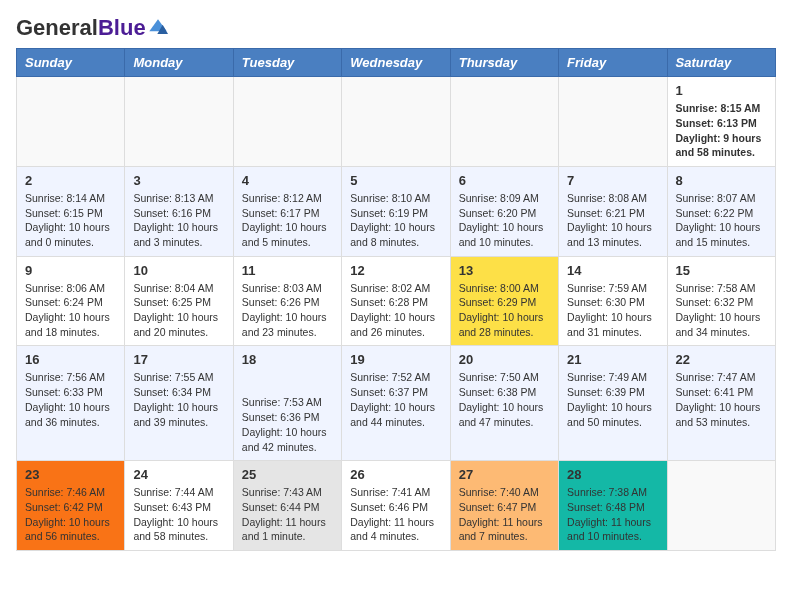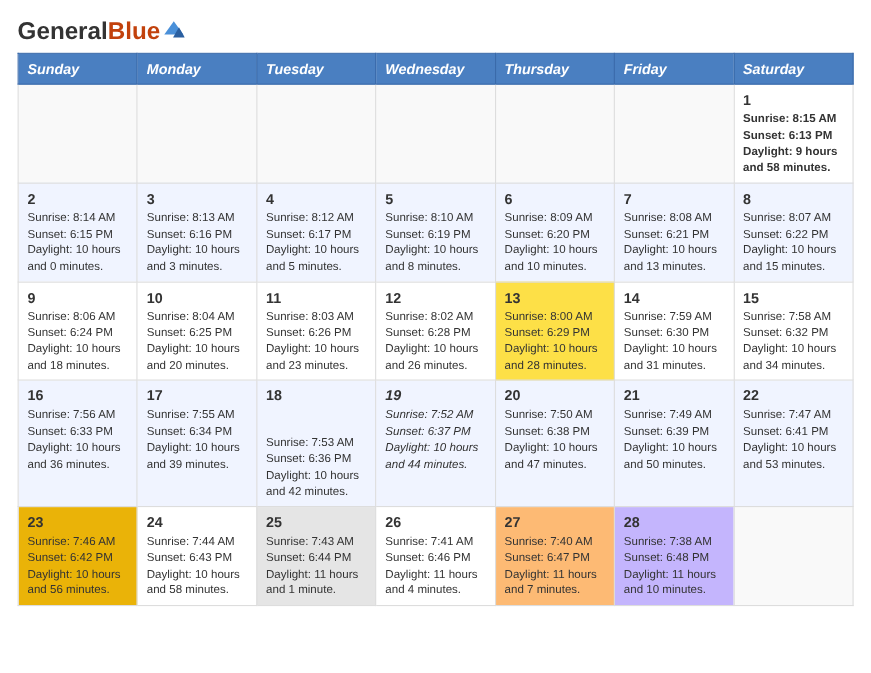--- a/index.html
+++ b/index.html
@@ -20,21 +20,21 @@
       display: flex;
       align-items: center;
     }
     .logo-text {
       font-size: 22px;
       font-weight: bold;
       color: #333;
       line-height: 1.1;
     }
     .logo-text span {
-      color: #c2410c;
+      color: #4c1d95;
     }
     .logo-icon {
       width: 20px;
       height: 20px;
       margin-left: 2px;
     }
     .title-block {
       text-align: right;
     }
     .month-title {
@@ -258,21 +258,21 @@
 Daylight: 10 hours
 and 39 minutes.</div>
         </td>
         <td style="background: rgb(240, 244, 255);">
           <span class="day-number">18</span>
           <div class="day-info" style="white-space: pre-line; margin-top: 28px;">Sunrise: 7:53 AM
 Sunset: 6:36 PM
 Daylight: 10 hours
 and 42 minutes.</div>
         </td>
-        <td style="background: rgb(240, 244, 255); font-style: italic;">
+        <td style="background: rgb(240, 244, 255);">
           <span class="day-number">19</span>
           <div class="day-info" style="white-space: pre-line;">Sunrise: 7:52 AM
 Sunset: 6:37 PM
 Daylight: 10 hours
 and 44 minutes.</div>
         </td>
         <td style="background: rgb(240, 244, 255);">
           <span class="day-number">20</span>
           <div class="day-info" style="white-space: pre-line;">Sunrise: 7:50 AM
 Sunset: 6:38 PM
@@ -288,21 +288,21 @@
         </td>
         <td style="background: rgb(240, 244, 255);">
           <span class="day-number">22</span>
           <div class="day-info" style="white-space: pre-line;">Sunrise: 7:47 AM
 Sunset: 6:41 PM
 Daylight: 10 hours
 and 53 minutes.</div>
         </td>
       </tr>
       <tr>
-        <td style="background: #eab308; margin-left: 44px;">
+        <td style="background: #f97316; margin-left: 44px;">
           <span class="day-number">23</span>
           <div class="day-info" style="white-space: pre-line;">Sunrise: 7:46 AM
 Sunset: 6:42 PM
 Daylight: 10 hours
 and 56 minutes.</div>
         </td>
         <td style="background: rgb(255, 255, 255);">
           <span class="day-number">24</span>
           <div class="day-info" style="white-space: pre-line;">Sunrise: 7:44 AM
 Sunset: 6:43 PM
@@ -323,21 +323,21 @@
 Daylight: 11 hours
 and 4 minutes.</div>
         </td>
         <td style="background: #fdba74;">
           <span class="day-number">27</span>
           <div class="day-info" style="white-space: pre-line;">Sunrise: 7:40 AM
 Sunset: 6:47 PM
 Daylight: 11 hours
 and 7 minutes.</div>
         </td>
-        <td style="background: #c4b5fd;">
+        <td style="background: #14b8a6;">
           <span class="day-number">28</span>
           <div class="day-info" style="white-space: pre-line;">Sunrise: 7:38 AM
 Sunset: 6:48 PM
 Daylight: 11 hours
 and 10 minutes.</div>
         </td>
         <td class="empty-cell" style="background: rgb(249, 249, 249);"></td>
       </tr>
     </tbody>
 </table>

